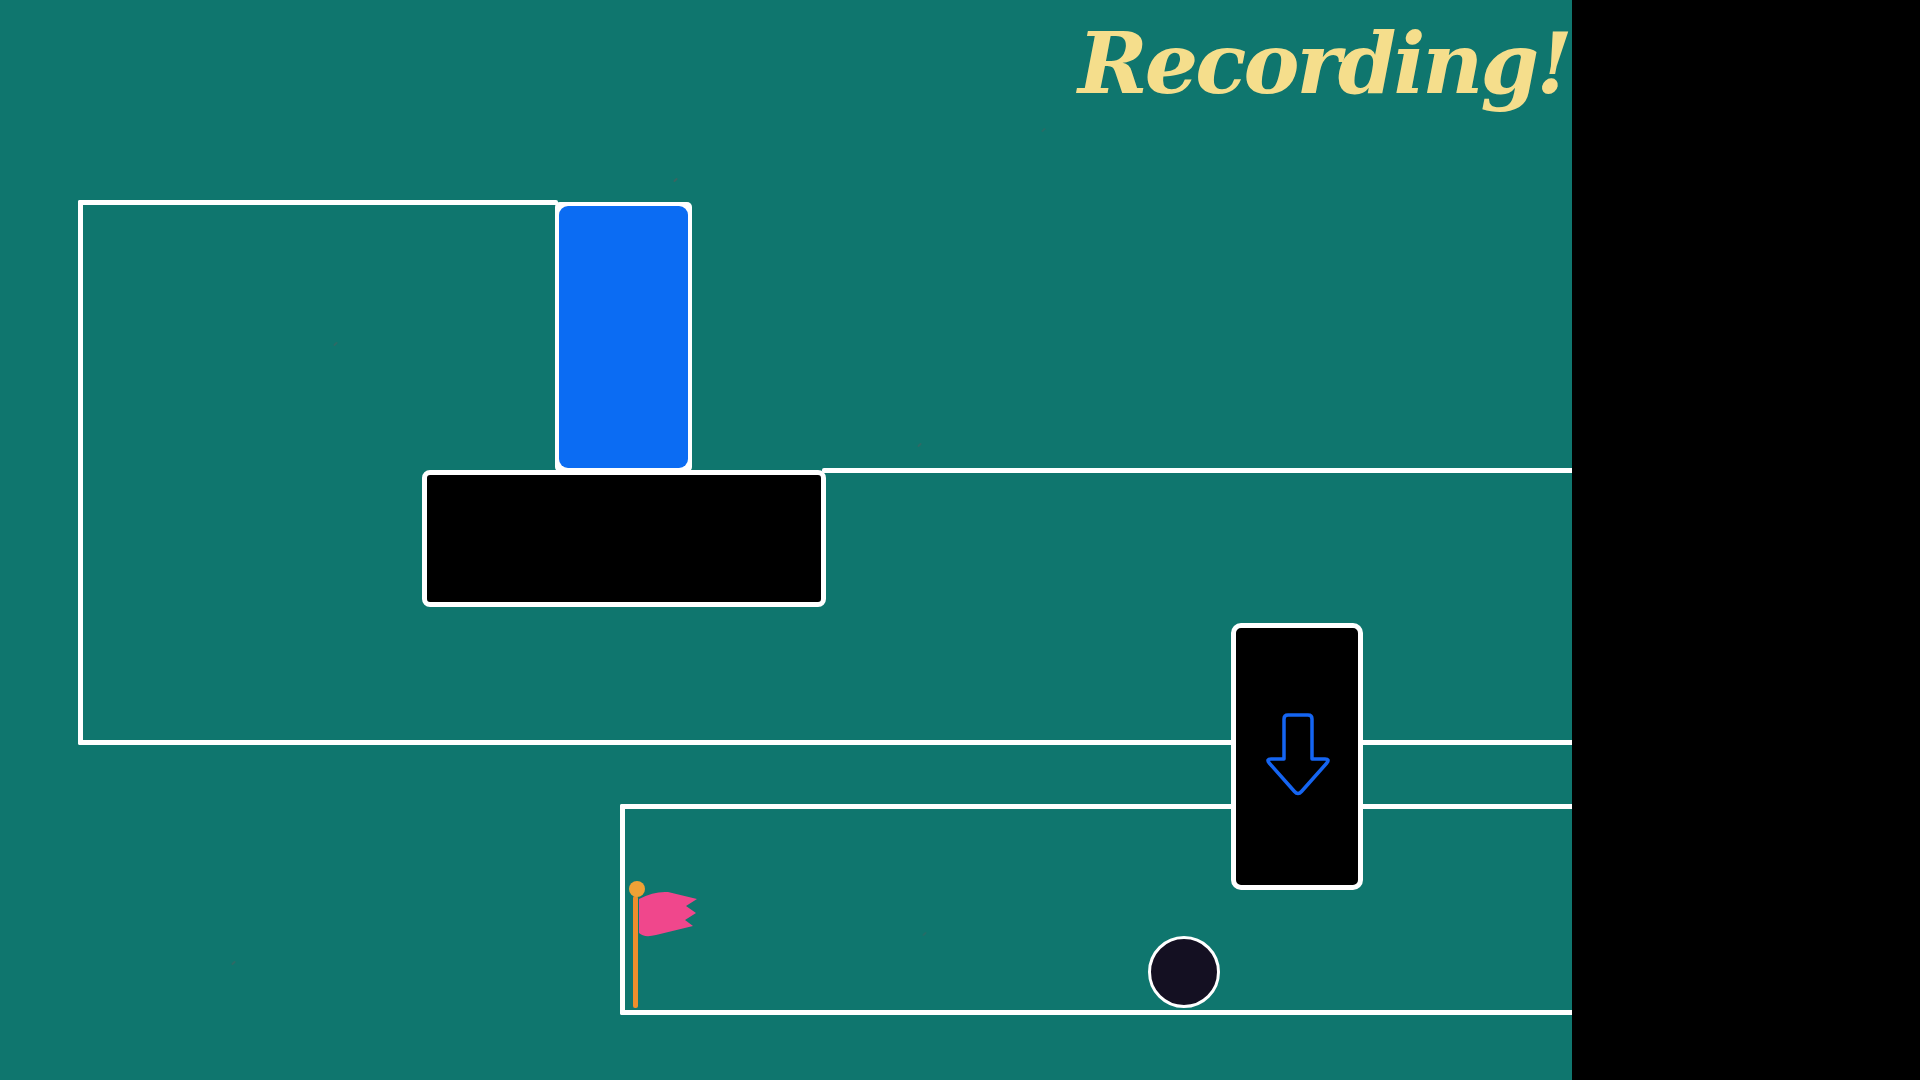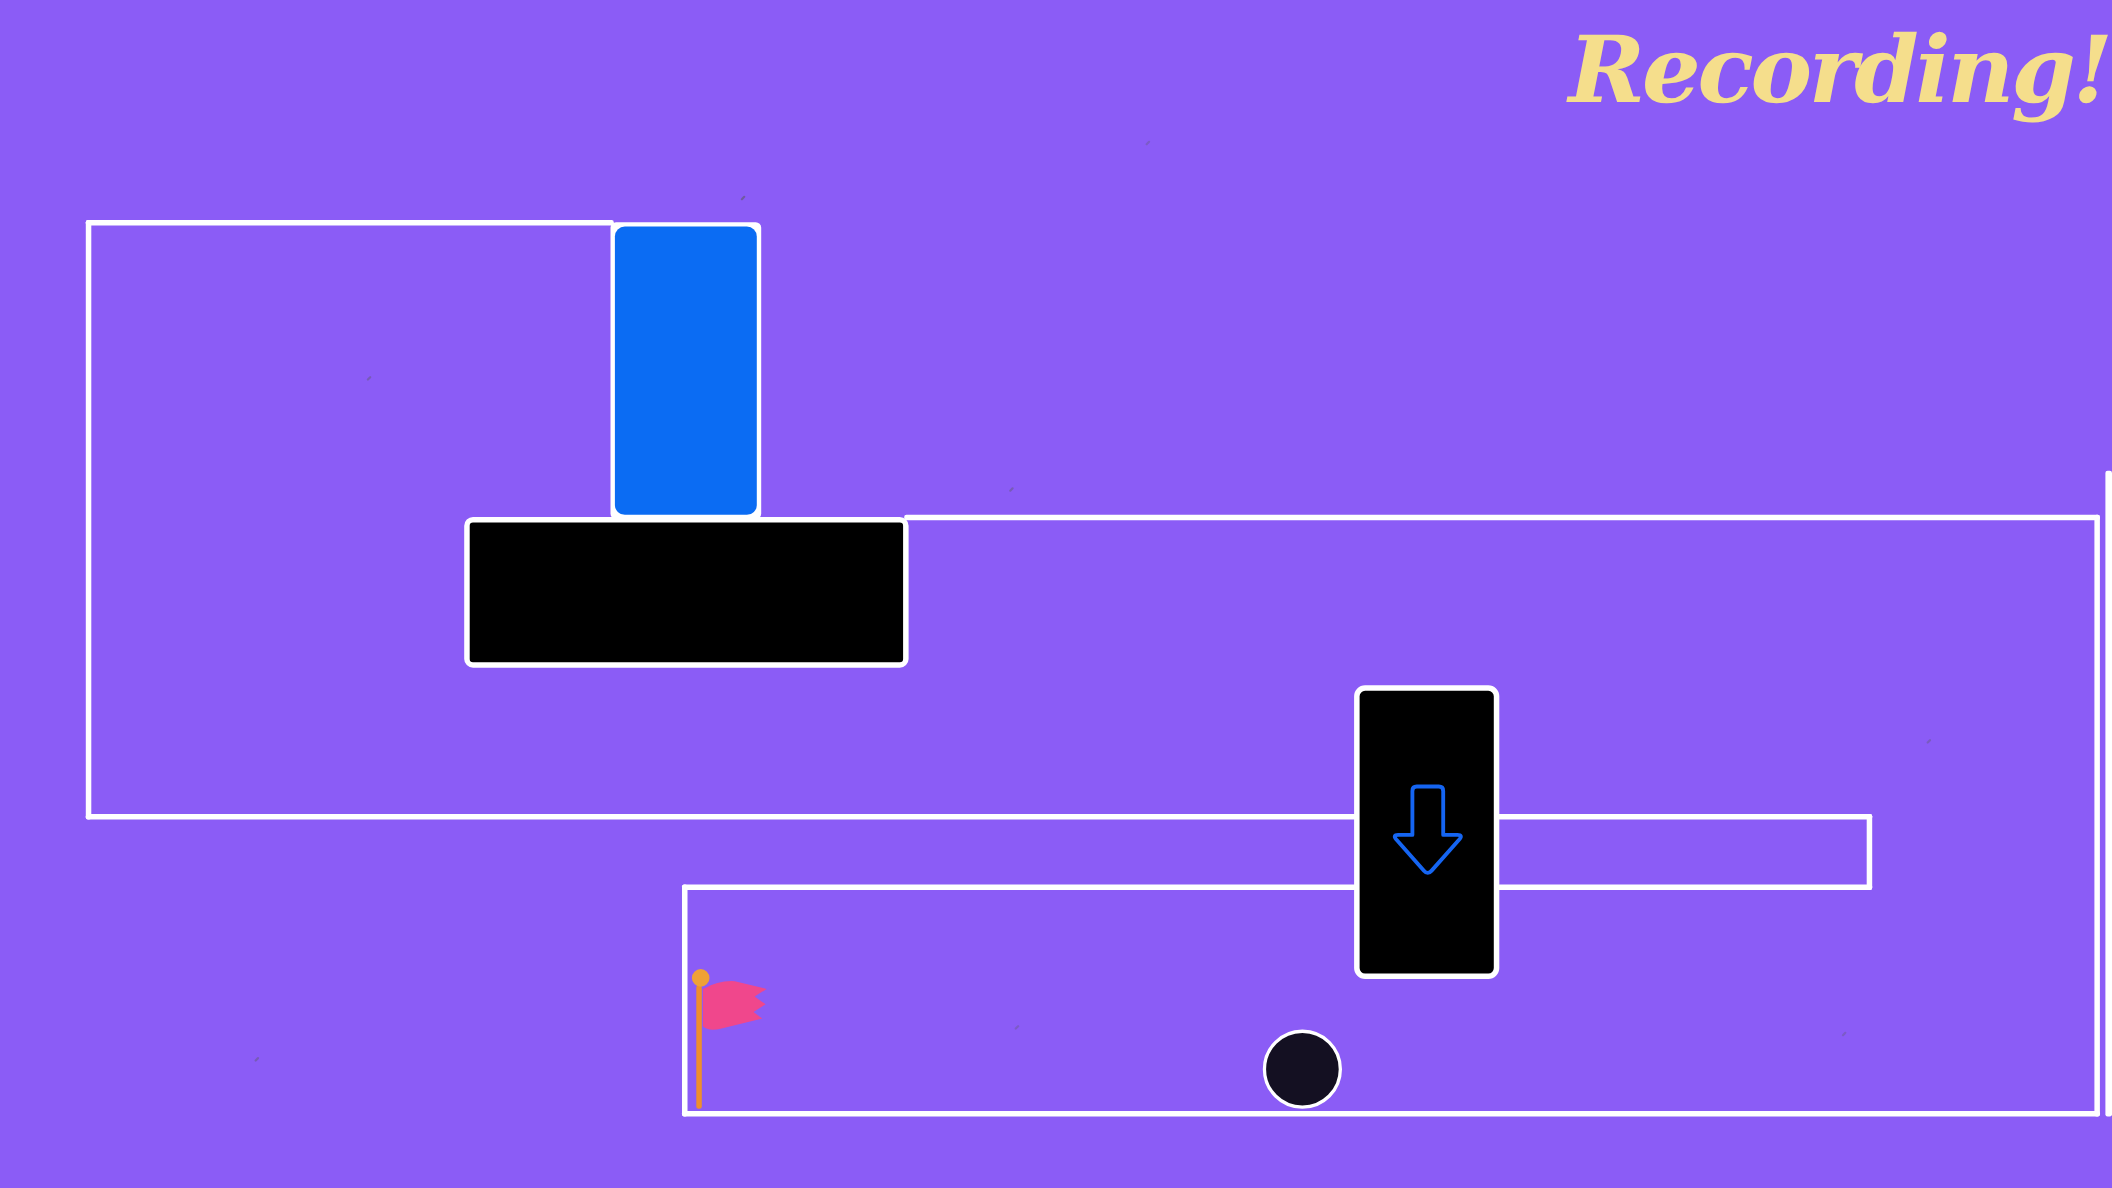--- a/index.html
+++ b/index.html
@@ -6,23 +6,23 @@
     margin: 0;
     padding: 0;
     background: #000;
     width: 1920px;
     height: 1080px;
     overflow: hidden;
     font-family: "DejaVu Sans", sans-serif;
   }
   .stage {
     position: relative;
-    width: 1920px;
+    width: 1572px;
     height: 1080px;
-    background: #8b5cf6;
+    background: #0f766e;
     overflow: hidden;
   }
   .abs { position: absolute; }
   #level { position: absolute; inset: 0; }
   .title {
     position: absolute;
     top: 22px;
     right: 2px;
     font-family: "DejaVu Serif", serif;
     font-style: italic;

